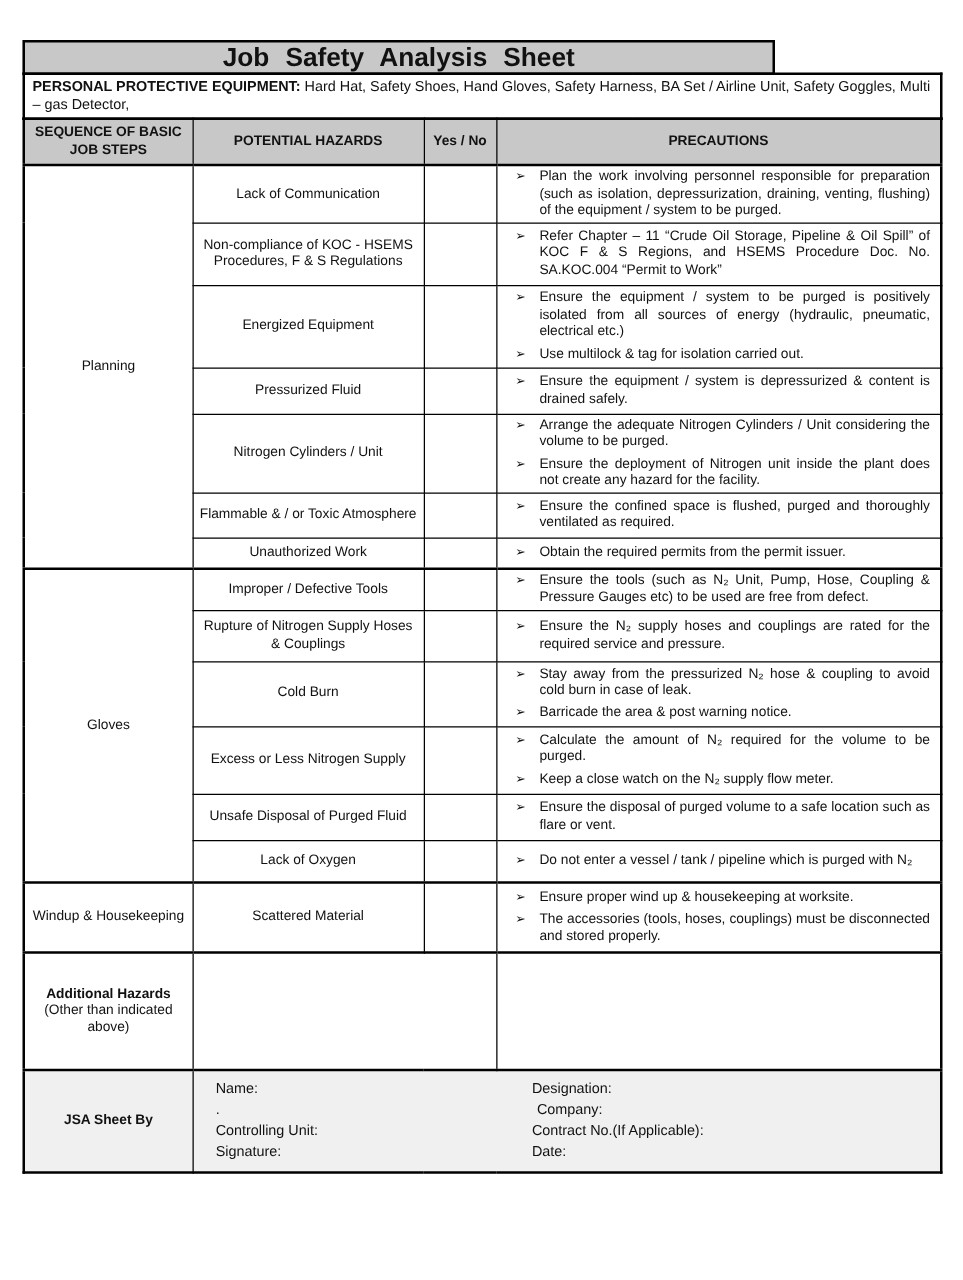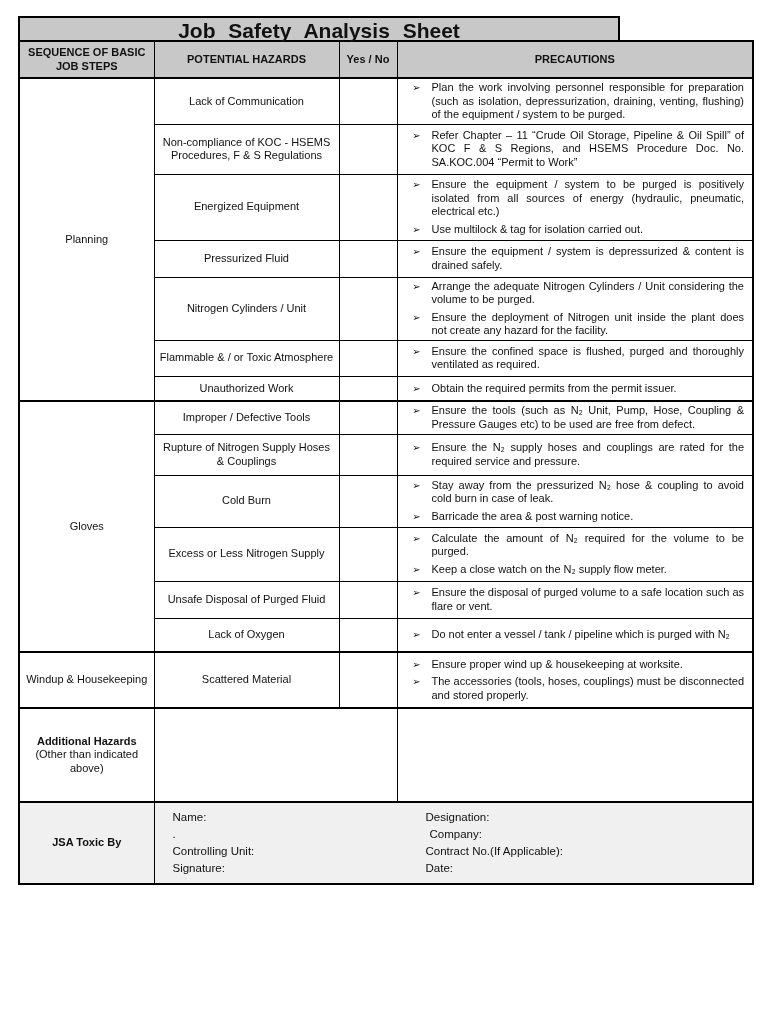--- a/index.html
+++ b/index.html
@@ -7,21 +7,21 @@
     --foot-gray:#f0f0f0;
     --ink:#111;
     --line:#000;
   }
   html,body{margin:0;padding:0;}
   body{
     width:770px;height:1024px;background:#fff;position:relative;
     font-family:"Liberation Sans","DejaVu Sans",sans-serif;color:var(--ink);
     overflow:hidden;
   }
-  .sheet{position:absolute;left:18px;top:16px;width:602px;}
+  .sheet{position:absolute;left:18px;top:32px;width:602px;}
 
   
   .titlebar{
     box-sizing:border-box;border:2px solid var(--line);background:var(--hdr-gray);
     text-align:center;font-weight:bold;font-size:21px;line-height:24px;
     word-spacing:7px;padding:1px 0;height:28px;
   }
 
   
   table{border-collapse:collapse;table-layout:fixed;width:734px;}
@@ -86,20 +86,23 @@
 
   <div class="titlebar">Job Safety Analysis Sheet</div>
 
   <table class="hdr">
     <colgroup>
         <col style="width:250px">
         <col style="width:237px">
         <col style="width:247px">
       </colgroup>
     <tbody>
+    <tr class="row-ppe">
+      <td colspan="3"><span class="b">PERSONAL PROTECTIVE EQUIPMENT:</span><span> Hard Hat, Safety Shoes, Hand Gloves, Safety Harness, BA Set / Airline Unit, Safety Goggles, Multi – gas Detector,</span></td>
+    </tr>
   </tbody>
     </table>
 
   <table class="main">
     <colgroup>
         <col style="width:135px">
         <col style="width:185px">
         <col style="width:58px">
         <col style="width:356px">
       </colgroup>
@@ -277,21 +280,21 @@
         </tr>
         <tr class="r-add" id="additional-row">
         <td class="step-cell add-label">
           <div class="b">Additional Hazards</div>
           <div>(Other than indicated above)</div>
         </td>
         <td colspan="2"></td>
         <td></td>
       </tr>
       <tr class="r-foot">
-        <td class="foot-label">JSA Toxic By</td>
+        <td class="foot-label">JSA Sheet By</td>
         <td colspan="3" class="foot-content">
           <div class="foot-cols">
             <div class="fcol fcol-left" id="f-left">
                 <div class="fline">Name:</div>
                 <div class="fline">.</div>
                 <div class="fline">Controlling Unit:</div>
                 <div class="fline">Signature:</div>
               </div>
             <div class="fcol fcol-right" id="f-right">
                 <div class="fline">Designation:</div>

